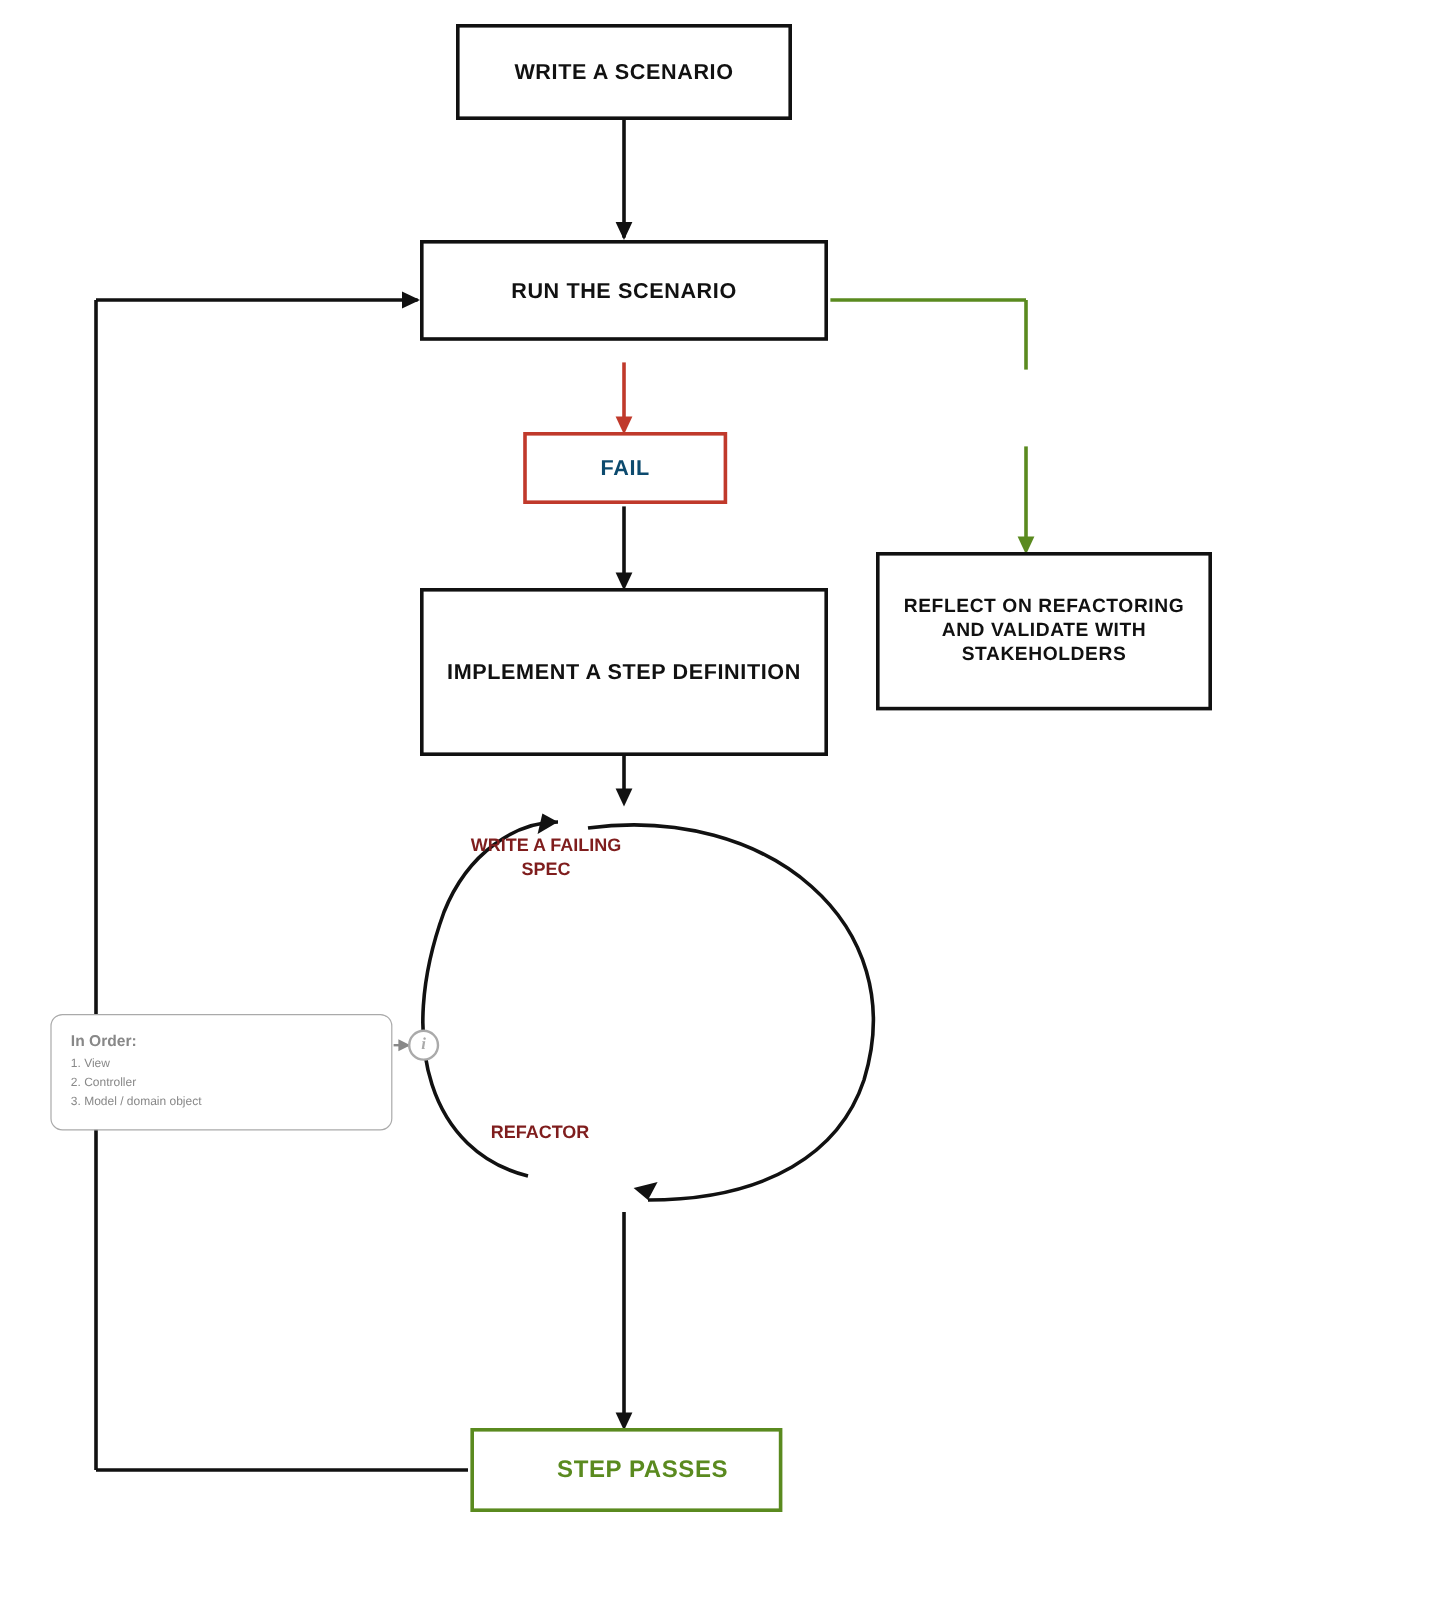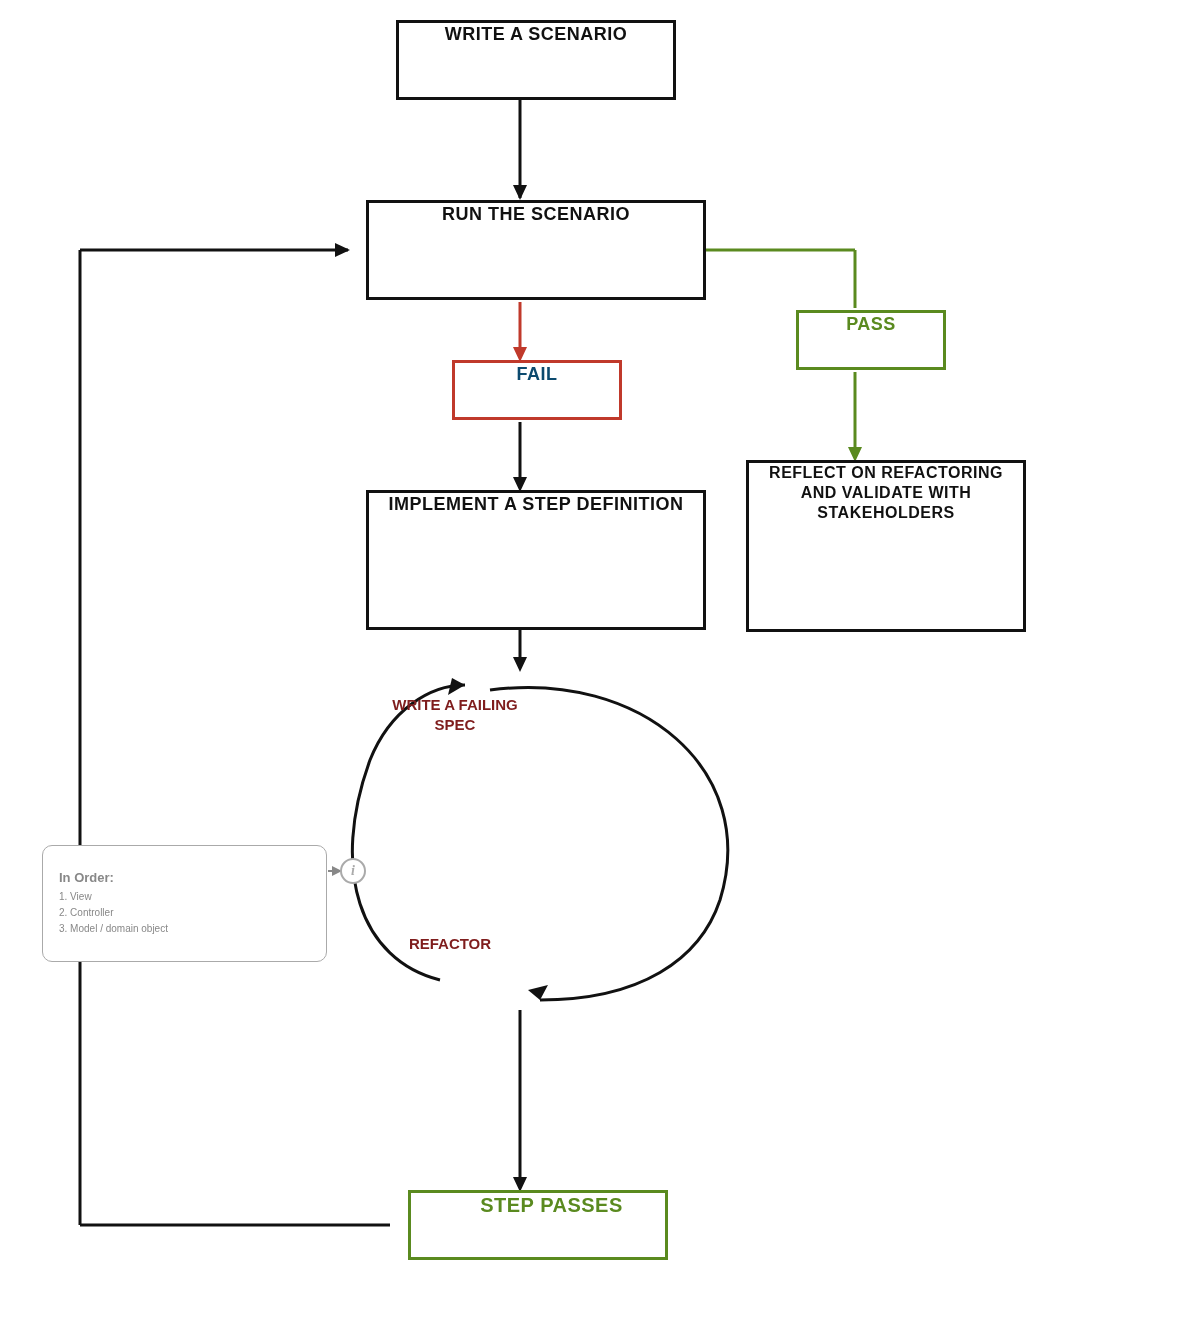--- a/index.html
+++ b/index.html
@@ -25,28 +25,28 @@
       top: 0; left: 0;
       width: 1202px;
       height: 1334px;
       pointer-events: none;
     }
 
     
     .box {
       position: absolute;
       display: flex;
+      align-items: center;
       justify-content: center;
       text-align: center;
       font-weight: 900;
       font-size: 18px;
       line-height: 1.25;
       letter-spacing: 0.5px;
       background: #fff;
-      margin-left: 16px;
     }
 
     .box-black {
       border: 3px solid #111;
       color: #111;
     }
 
     .box-red {
       border: 3px solid #c0392b;
       color: #0c4a6e;
@@ -65,41 +65,41 @@
     }
 
     
     #box-write-scenario {
       left: 380px; top: 20px;
       width: 280px; height: 80px;
     }
 
     #box-run-scenario {
       left: 350px; top: 200px;
-      width: 340px; height: 100px;
+      width: 340px; height: 84px;
     }
 
     #box-fail {
       left: 436px; top: 360px;
       width: 170px; height: 60px;
     }
 
     #box-pass {
       left: 780px; top: 310px;
       width: 150px; height: 60px;
     }
 
     #box-implement {
       left: 350px; top: 490px;
       width: 340px; height: 140px;
     }
 
     #box-reflect {
       left: 730px; top: 460px;
-      width: 280px; height: 172px;
+      width: 280px; height: 132px;
     }
 
     #box-step-passes {
       left: 392px; top: 1190px;
       width: 260px; height: 70px;
       font-size: 20px;
     }
 
     
     .tdd-label {
@@ -126,21 +126,21 @@
       width: 120px;
     }
 
     
     #info-box {
       position: absolute;
       left: 42px; top: 845px;
       width: 285px;
       border: 1.5px solid #aaa;
       border-radius: 10px;
-      padding: 24px 16px;
+      padding: 14px 16px;
       background: #fff;
     }
 
     #info-box .info-title {
       color: #888;
       font-size: 13px;
       font-weight: 700;
       margin-bottom: 4px;
       font-family: Arial, sans-serif;
     }
@@ -218,23 +218,20 @@
   </div>
 
   <div class="box box-black" id="box-run-scenario">
     <span>RUN THE SCENARIO</span>
   </div>
 
   <div class="box box-red" id="box-fail">
     <span>FAIL</span>
   </div>
 
-  <div class="box box-green-border" id="box-pass">
-    <span>PASS</span>
-  </div>
 
   <div class="box box-black" id="box-implement">
     <span>IMPLEMENT A STEP DEFINITION</span>
   </div>
 
   <div class="box box-black" id="box-reflect" style="font-size:16px;">
     <span>REFLECT ON REFACTORING AND VALIDATE WITH STAKEHOLDERS</span>
   </div>
 
   <div class="tdd-label" id="label-failing-spec">

